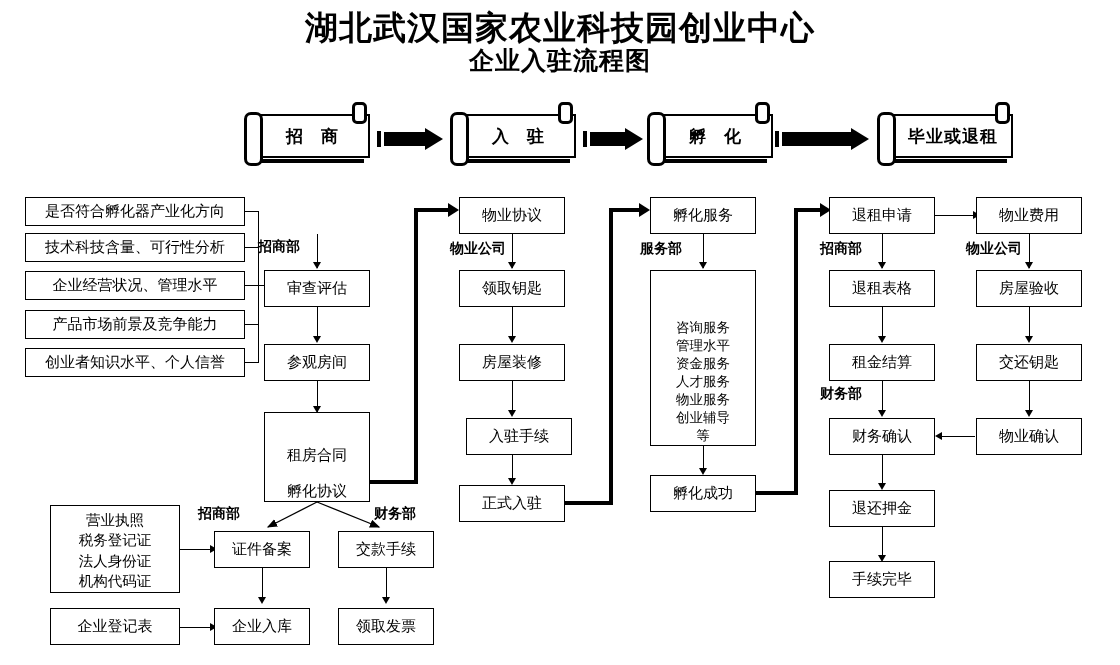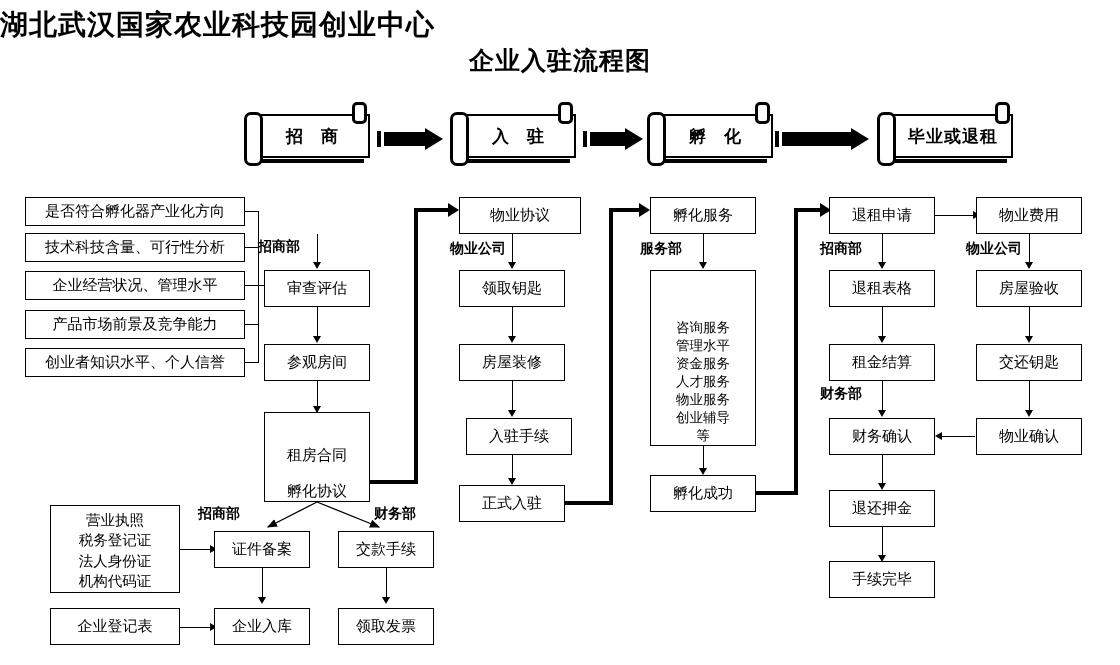--- a/index.html
+++ b/index.html
@@ -5,22 +5,22 @@
   html,body{margin:0;padding:0;background:#ffffff;}
   body{
     width:1120px;height:665px;position:relative;overflow:hidden;
     font-family:"Liberation Sans","DejaVu Sans",sans-serif;
     color:#000;
   }
   #stage{position:absolute;left:0;top:0;width:1120px;height:665px;}
 
   
   .title{
-    position:absolute;left:0;top:6px;width:1120px;
-    font-size:28px;font-weight:bold;letter-spacing:1px;
+    position:absolute;left:0;top:6px;width:1120px;text-align:center;
+    font-size:33px;font-weight:bold;letter-spacing:1px;
     font-family:"DejaVu Serif","Liberation Serif",serif;
   }
   .title2{
     position:absolute;left:0;top:44px;width:1120px;text-align:center;
     font-size:25px;font-weight:bold;letter-spacing:1px;
     font-family:"DejaVu Serif","Liberation Serif",serif;
   }
 
   
   .banner{position:absolute;}
@@ -208,21 +208,21 @@
   <div class="box multi" style="left:264px;top:412px;width:106px;height:90px;">
     <span class="ln" style="margin-bottom:18px;">租房合同</span>
     <span class="ln">孵化协议</span>
   </div>
 
   <div class="thline" style="left:370px;top:480px;width:48px;"></div>
   <div class="tvline" style="left:414px;top:208px;height:276px;"></div>
   <div class="thline" style="left:414px;top:208px;width:36px;"></div>
   <div class="tarrowright" style="left:448px;top:203px;"></div>
 
-  <div class="box" style="left:459px;top:197px;width:122px;height:37px;">
+  <div class="box" style="left:459px;top:197px;width:106px;height:37px;">
     <span>物业协议</span>
     </div>
   <div class="dept" style="left:450px;top:240px;">物业公司</div>
   <div class="vline" style="left:512px;top:234px;height:34px;"></div>
   <div class="arrowdown" style="left:508px;top:262px;"></div>
 
   <div class="box" style="left:459px;top:270px;width:106px;height:37px;">
     <span>领取钥匙</span>
     </div>
   <div class="vline" style="left:512px;top:307px;height:34px;"></div>

